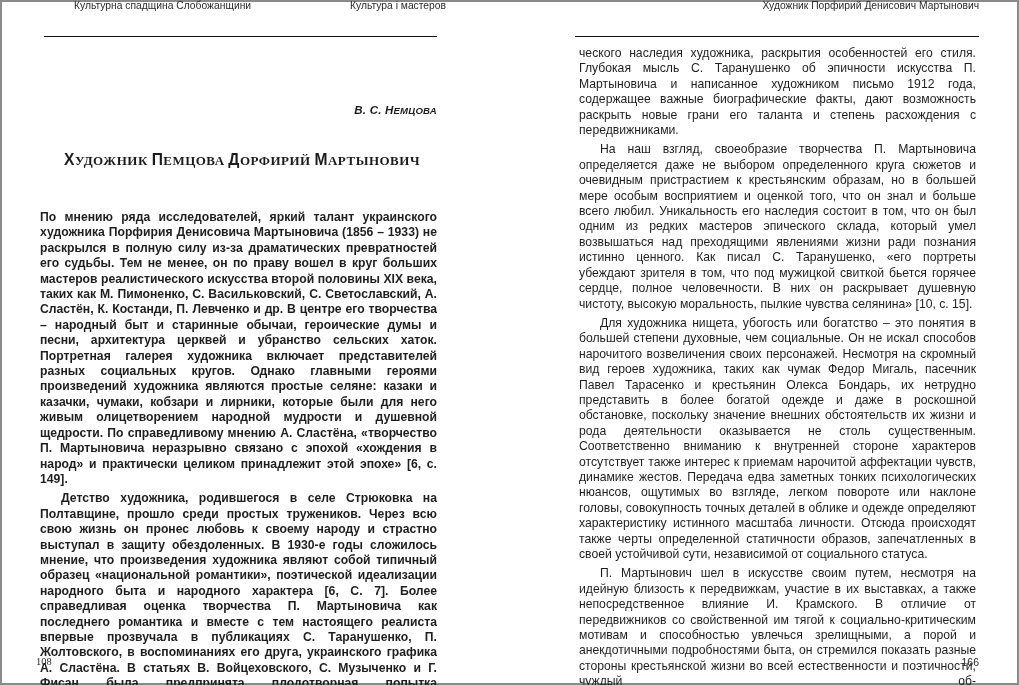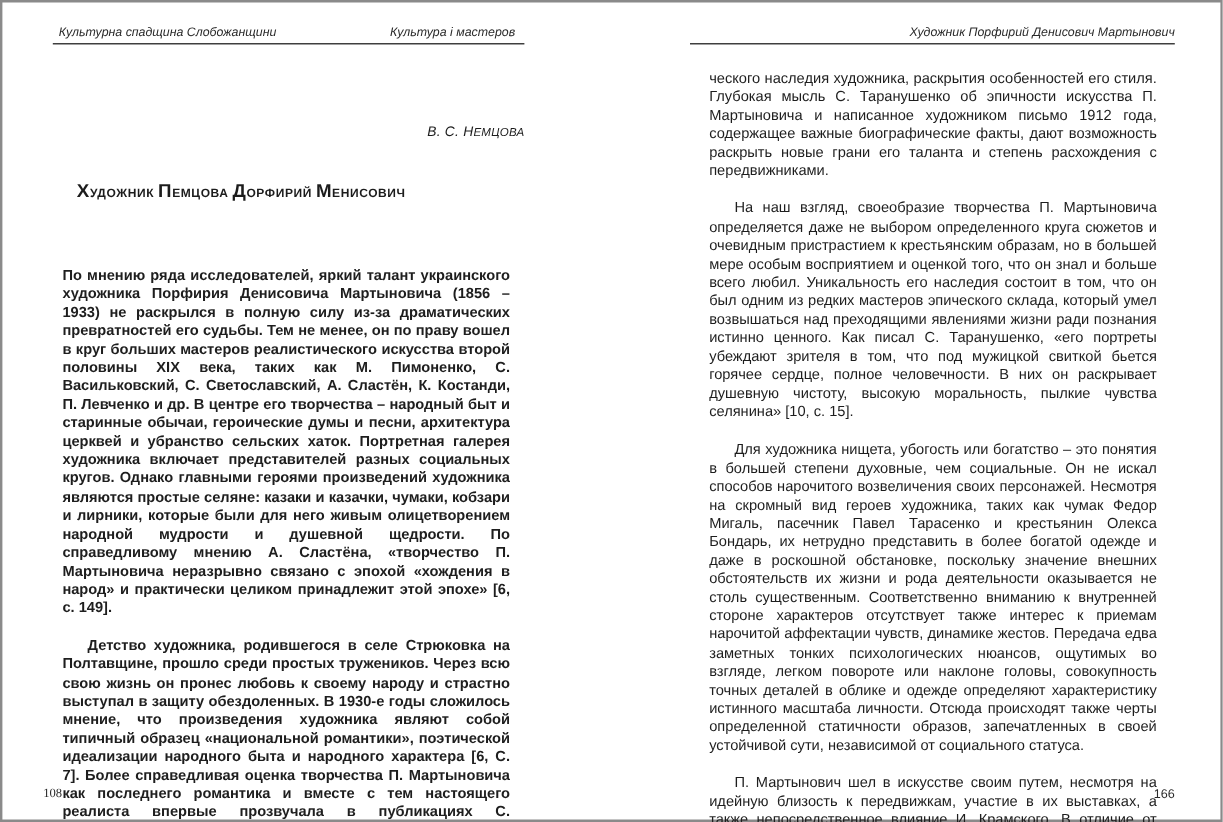--- a/index.html
+++ b/index.html
@@ -14,45 +14,46 @@
     position: absolute; left: 0; top: 0; width: 1015px; height: 681px;
     border: 2px solid #8a8a8a;
     border-bottom-width: 3px;
     background: #fff;
   }
   .page { position: absolute; top: 0; height: 685px; }
   .page.left { left: 0; width: 509px; }
   .page.right { left: 509px; width: 510px; }
 
   .run-head {
-    position: absolute; top: 22px;
-    font-size: 10.3px; font-style: italic; color: #2a2a2a;
+    position: absolute; top: 0;
+    font-size: 10.3px; color: #2a2a2a;
     white-space: nowrap;
+    margin-left: 25px;
   }
   .rule { position: absolute; top: 36px; height: 0; border-top: 1.4px solid #111; }
 
   .author {
     position: absolute; left: 0; width: 437px; top: 104px;
-    text-align: right; font-weight: normal; font-style: italic;
+    text-align: right; font-weight: bold; font-style: italic;
     font-size: 11.5px; letter-spacing: 0.2px;
   }
   .author .sc { font-size: 9.6px; }
   .title {
     position: absolute; left: 64px; top: 151px;
     font-weight: bold; font-size: 15.6px; letter-spacing: 0.5px; white-space: nowrap;
   }
-  .title .sc { font-size: 10px; }
+  .title .sc { font-size: 13px; font-family: Liberation Serif, serif; }
 
   .col {
     position: absolute; width: 405px;
     font-size: 12.2px; line-height: 15.4px;
     text-align: justify; text-align-last: auto;
     color: #1e1e1e;
   }
-  .col p { margin: 16px; }
+  .col p { margin: 4px; }
   .col p.ind { text-indent: 21px; }
   .col p.last-cont { text-align-last: justify; }
 
   .folio {
     position: absolute; top: 656px; font-size: 10.5px; color: #2a2a2a;
   }
 </style>
 </head>
 <body>
 
@@ -61,21 +62,21 @@
 <div class="page left">
   <div class="run-head" style="left:49px;">Культурна спадщина Слобожанщини</div>
   <div class="run-head" style="left:325px;">Культура і мастеров</div>
   <div class="rule" style="left:44px; width:393px;"></div>
 
   <div class="author">
     <span>В. С. Н</span><span class="sc">ЕМЦОВА</span>
   </div>
 
   <div class="title">
-    <span>Х</span><span class="sc">УДОЖНИК </span><span>П</span><span class="sc">ЕМЦОВА </span><span>Д</span><span class="sc">ОРФИРИЙ </span><span>М</span><span class="sc">ЕНИСОВИЧ</span>
+    <span>Х</span><span class="sc">УДОЖНИК </span><span>П</span><span class="sc">ЕМЦОВА </span><span>Д</span><span class="sc">ОРФИРИЙ </span><span>М</span><span class="sc">АРТЫНОВИЧ</span>
   </div>
 
   <div class="col" style="left:36px; top:206px;font-weight:bold;">
     <p>По мнению ряда исследователей, яркий талант украинского художника Порфирия Денисовича Мартыновича (1856 – 1933) не раскрылся в полную силу из-за драматических превратностей его судьбы. Тем не менее, он по праву вошел в круг больших мастеров реалистического искусства второй половины XIX века, таких как М. Пимоненко, С. Васильковский, С. Светославский, А. Сластён, К. Костанди, П. Левченко и др. В центре его творчества – народный быт и старинные обычаи, героические думы и песни, архитектура церквей и убранство сельских хаток. Портретная галерея художника включает представителей разных социальных кругов. Однако главными героями произведений художника являются простые селяне: казаки и казачки, чумаки, кобзари и лирники, которые были для него живым олицетворением народной мудрости и душевной щедрости. По справедливому мнению А. Сластёна, «творчество П. Мартыновича неразрывно связано с эпохой «хождения в народ» и практически целиком принадлежит этой эпохе» [6, с. 149].</p>
     <p class="ind last-cont">Детство художника, родившегося в селе Стрюковка на Полтавщине, прошло среди простых тружеников. Через всю свою жизнь он пронес любовь к своему народу и страстно выступал в защиту обездоленных. В 1930-е годы сложилось мнение, что произведения художника являют собой типичный образец «национальной романтики», поэтической идеализации народного быта и народного характера [6, С. 7]. Более справедливая оценка творчества П. Мартыновича как последнего романтика и вместе с тем настоящего реалиста впервые прозвучала в публикациях С. Таранушенко, П. Жолтовского, в воспоминаниях его друга, украинского графика А. Сластёна. В статьях В. Войцеховского, С. Музыченко и Г. Фисан была предпринята плодотворная попытка систематизации твор-</p>
   </div>
 
   <div class="folio" style="left:36px;font-family:Liberation Serif, serif;">108</div>
 </div>
 

